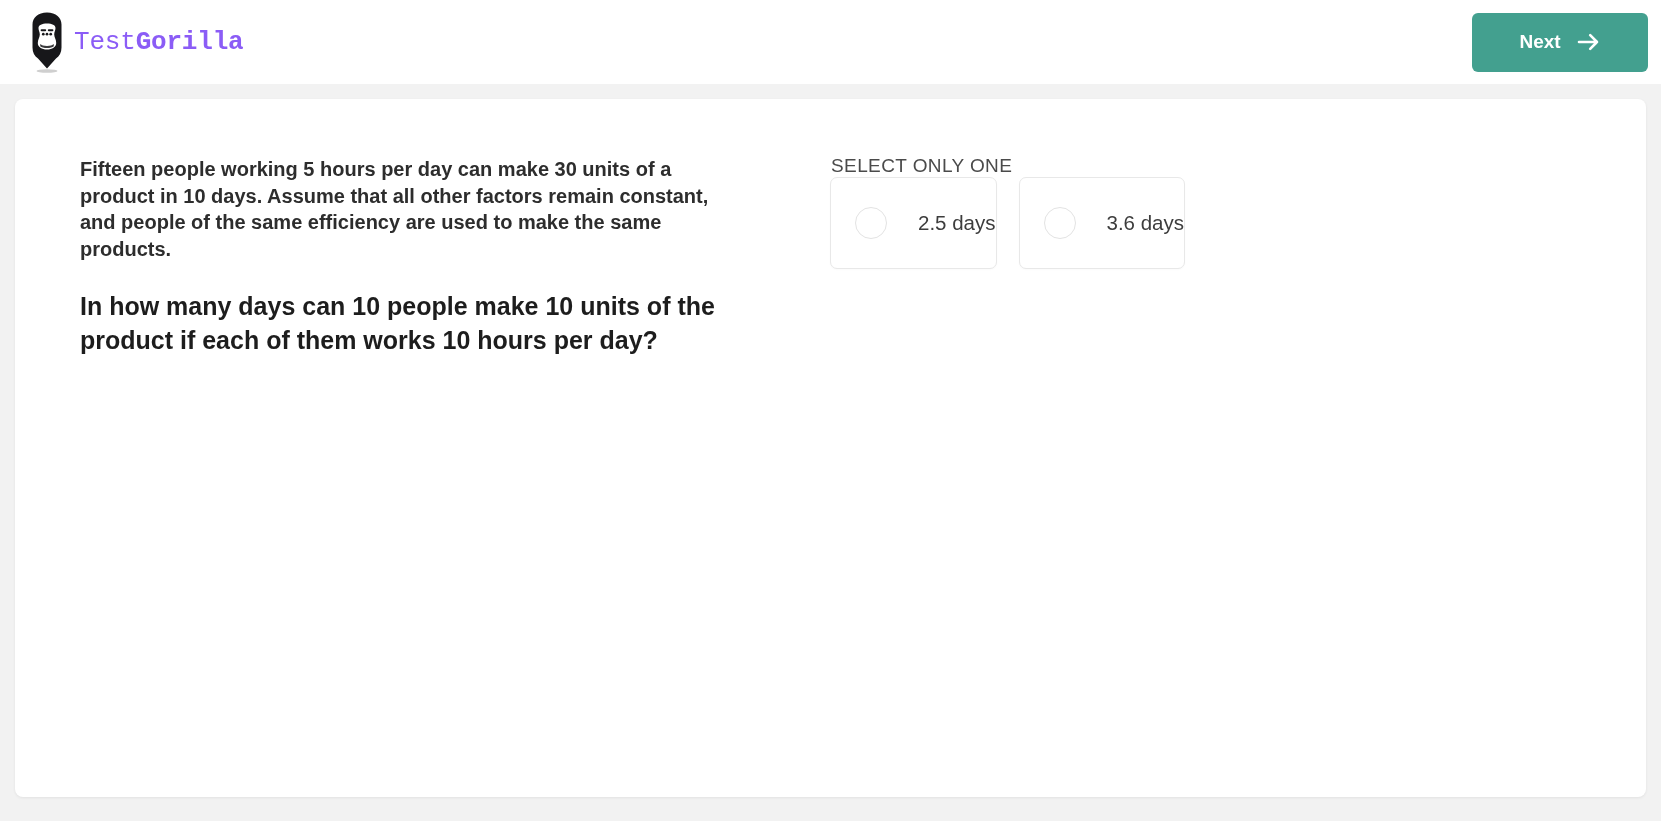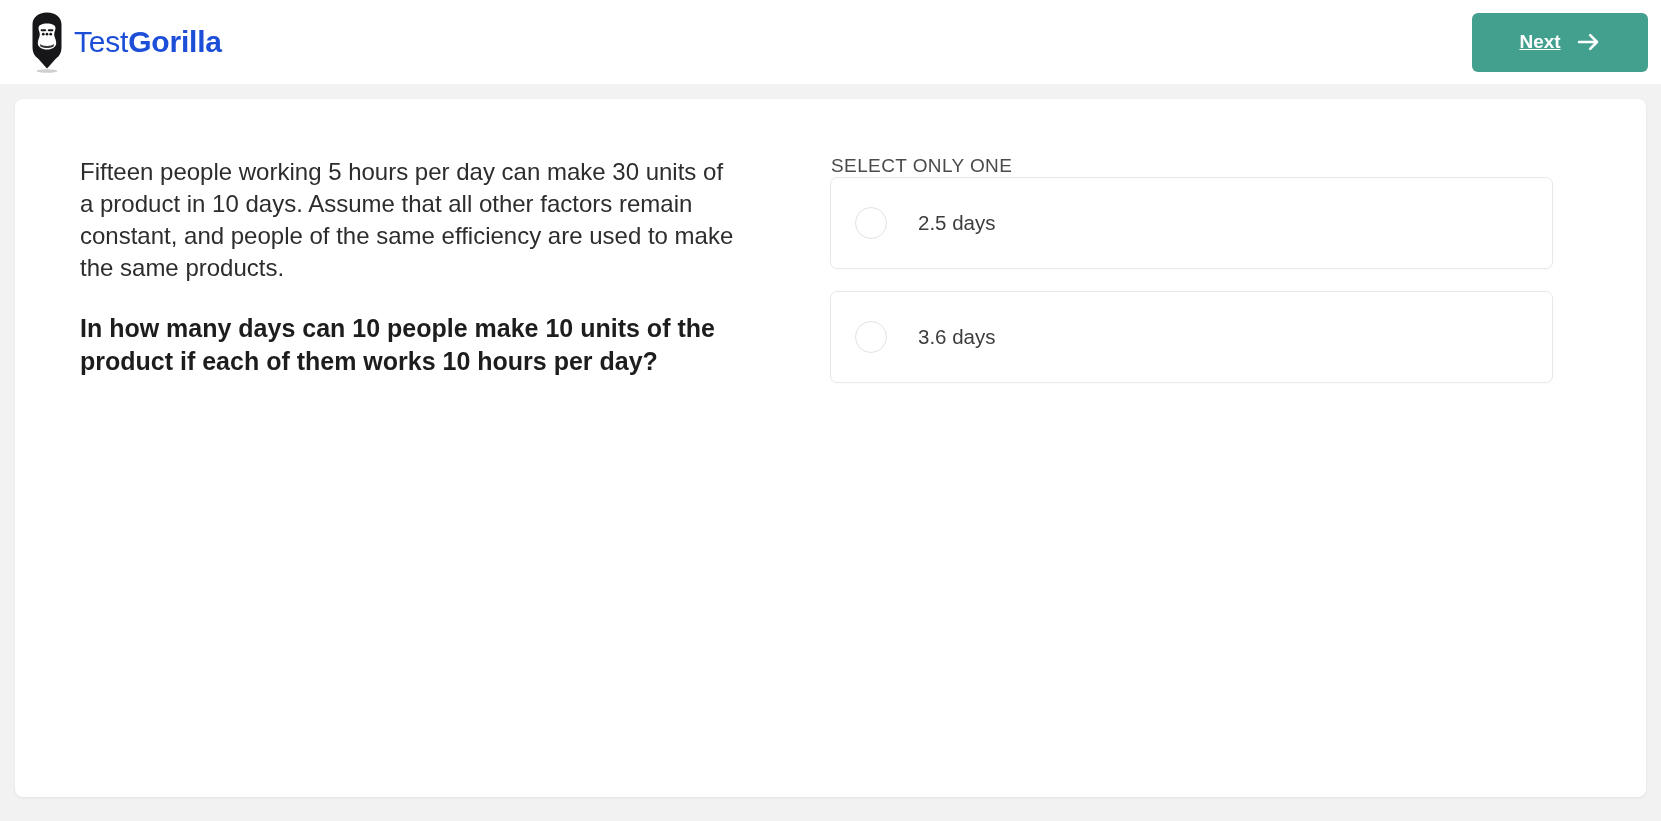--- a/index.html
+++ b/index.html
@@ -30,46 +30,46 @@
     align-items: center;
     margin-left: 26px;
     gap: 6px;
   }
   .brand-mark {
     width: 42px;
     height: 62px;
     display: block;
   }
   .brand-text {
-    font-size: 30px;
+    font-size: 26px;
     letter-spacing: -0.2px;
-    color: #1d4ed8;
+    color: #8b5cf6;
     white-space: nowrap;
     line-height: 1;
+    font-family: Liberation Mono, monospace;
   }
   .brand-text .t1 { font-weight: 400; }
   .brand-text .t2 { font-weight: 700; }
 
   .next-btn {
     margin-right: 13px;
     width: 176px;
     height: 59px;
     background: #43a08f;
     border: none;
     border-radius: 6px;
     color: #ffffff;
     font-size: 19px;
     font-weight: 700;
     font-family: "Liberation Sans", sans-serif;
     display: flex;
     align-items: center;
     justify-content: center;
     gap: 16px;
     cursor: pointer;
-    text-decoration: underline;
   }
   .next-btn .arrow {
     display: inline-flex;
     align-items: center;
   }
 
   
   .panel {
     position: absolute;
     left: 15px;
@@ -88,24 +88,24 @@
     height: 100%;
     display: flex;
   }
 
   
   .question-col {
     width: 815px;
     padding: 57px 60px 0 65px;
   }
   .q-intro {
-    font-size: 24px;
+    font-size: 20px;
     line-height: 1.33;
     color: #2d2d2d;
-    font-weight: 400;
+    font-weight: 700;
     max-width: 660px;
   }
   .q-prompt {
     margin-top: 28px;
     font-size: 25px;
     line-height: 1.33;
     color: #1d1d1d;
     font-weight: 700;
     max-width: 660px;
   }
@@ -117,21 +117,21 @@
   }
   .select-label {
     font-size: 19px;
     letter-spacing: 0.4px;
     color: #4a4a4a;
     font-weight: 400;
     padding-left: 1px;
   }
   .option-list {
     display: flex;
-    flex-direction: column;
+    flex-direction: row;
     gap: 22px;
   }
   .option-card {
     height: 92px;
     background: #ffffff;
     border: 1px solid #e8e8e8;
     border-radius: 7px;
     display: flex;
     align-items: center;
     padding-left: 24px;

